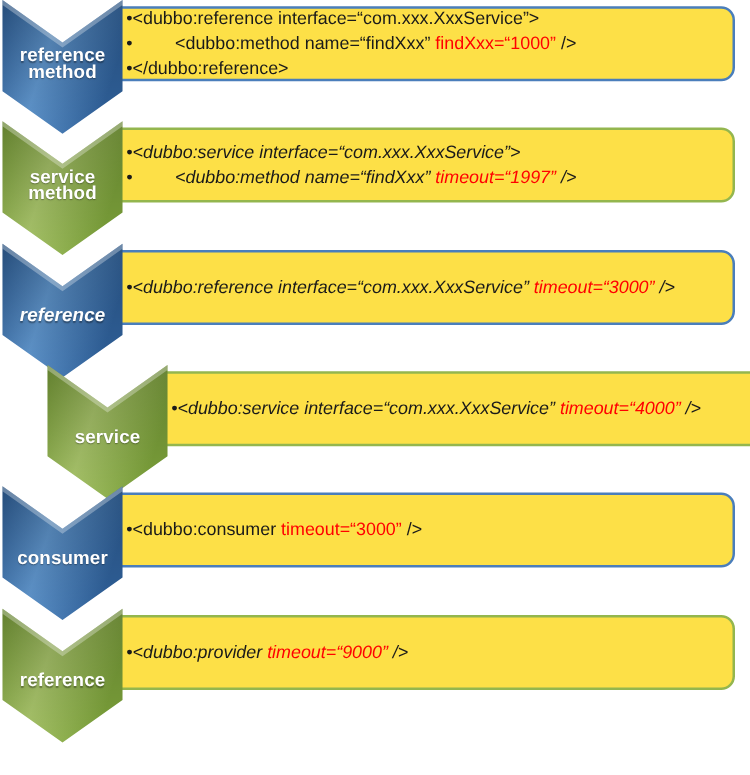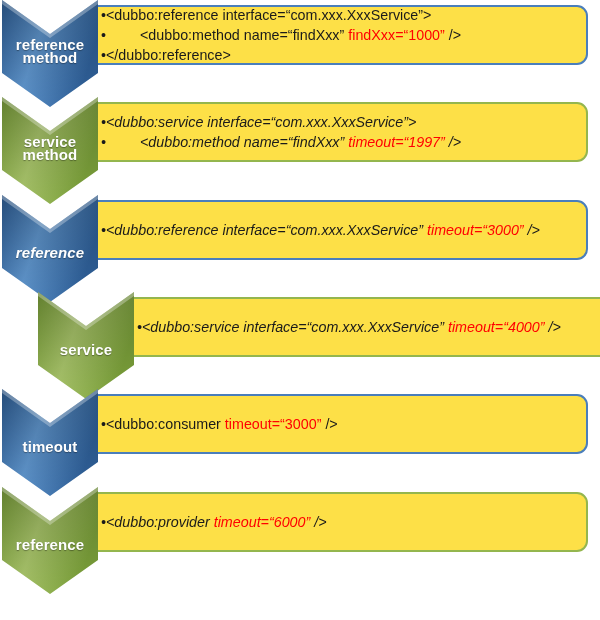--- a/index.html
+++ b/index.html
@@ -259,29 +259,29 @@
               <stop offset="0" stop-color="#000000" stop-opacity="0.20"></stop>
               <stop offset="1" stop-color="#000000" stop-opacity="0"></stop>
             </linearGradient>
           </defs>
           <path d="M 0 0 L 0 73 L 48 107 L 96 73 L 96 0 L 48 34 Z" fill="url(#grad4)"></path>
           <path d="M 0 0 L 0 73 L 48 107 L 96 73 L 96 0 L 48 34 Z" fill="url(#shgrad4)"></path>
           <path d="M 0 0 L 48 34 L 96 0 L 96 4 L 48 38 L 0 4 Z" fill="#ffffff" fill-opacity="0.30"></path>
         </svg>
         <div class="chevron-label">
           <div>
-            <div>timeout</div>
+            <div>consumer</div>
           </div>
         </div>
       </div>
     </div>
     <div class="row" style="top: 486.5px;">
       <div class="codebox green">
         <div class="code-lines">
-          <div class="code-line"><span class="bullet">•</span><span>&lt;dubbo:provider </span><span class="timeout">timeout=“6000”</span><span> /&gt;</span></div>
+          <div class="code-line"><span class="bullet">•</span><span>&lt;dubbo:provider </span><span class="timeout">timeout=“9000”</span><span> /&gt;</span></div>
         </div>
       </div>
       <div class="chevron">
         <svg viewBox="0 0 96 110" xmlns="http://www.w3.org/2000/svg">
           <defs>
             <linearGradient id="grad5" x1="0" y1="0" x2="1" y2="0.35">
               <stop offset="0" stop-color="#7ba03a"></stop>
               <stop offset="0.45" stop-color="#a8c46a"></stop>
               <stop offset="1" stop-color="#7ba03a"></stop>
             </linearGradient>

